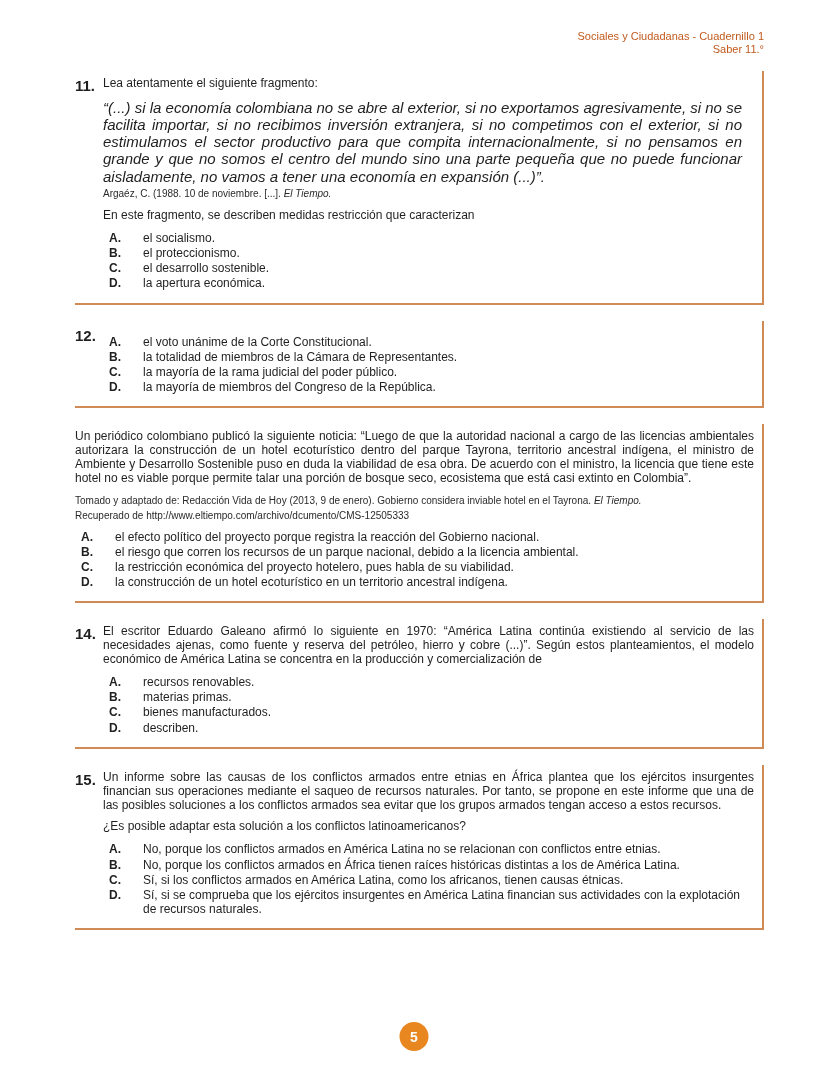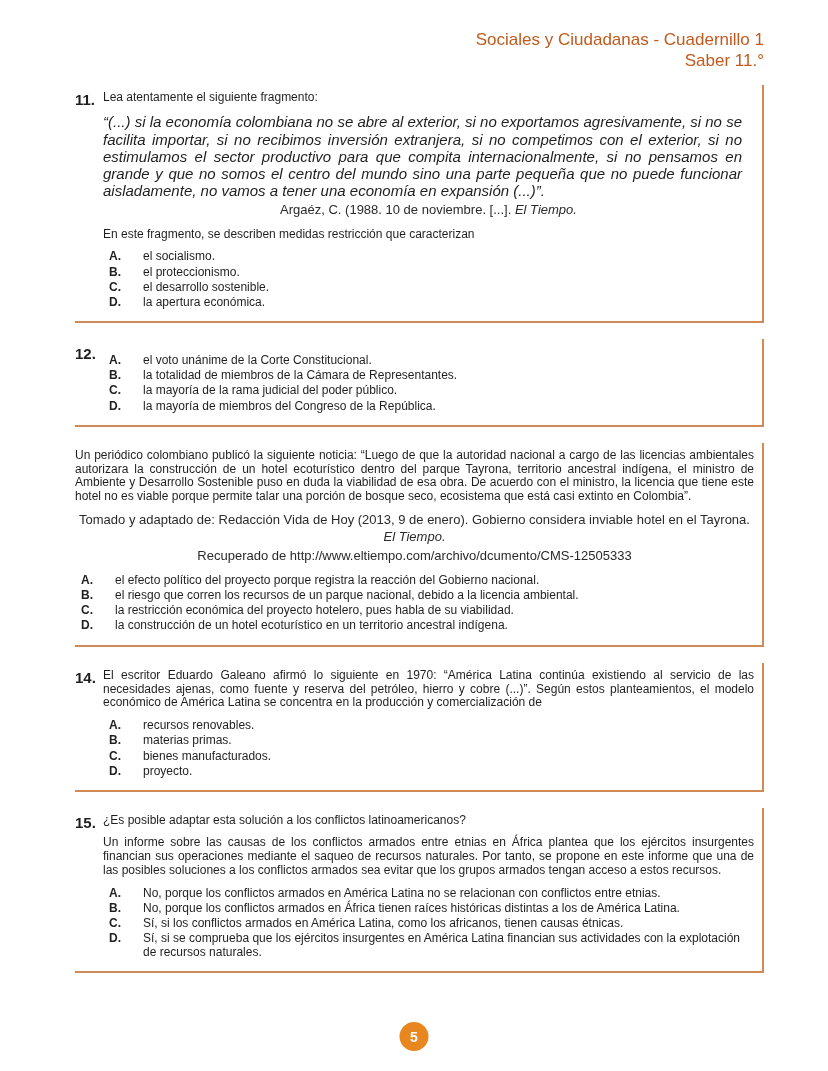--- a/index.html
+++ b/index.html
@@ -7,21 +7,21 @@
   body {
     width: 828px; height: 1071px;
     background: #ffffff;
     font-family: "Liberation Sans", sans-serif;
     color: #1f1f1f;
     position: relative;
     overflow: hidden;
   }
   .page { padding: 30px 64px 0 75px; }
 
-  .header { text-align: right; font-size: 17px; line-height: 1.22; margin-bottom: 14px; }
+  .header { text-align: right; font-size: 11px; line-height: 1.22; margin-bottom: 14px; }
   .header div { color: var(--accent, #C05A1E); }
 
   .question {
     display: flex;
     border-right: 2px solid var(--frame, #D08A55);
     border-bottom: 2px solid var(--frame, #D08A55);
     padding: 6px 8px 11px 0;
     margin-bottom: 16px;
   }
   .q-num {
@@ -33,22 +33,22 @@
   .q-content p { margin: 0 0 8px; }
   .q-body { text-align: justify; }
   .q-quote {
     font-family: Liberation Sans, sans-serif;
     font-style: italic;
     text-align: justify;
     font-size: 15px; line-height: 1.15;
     margin: 0 12px 2px 0 !important;
   }
   .q-source {
-    font-size: 13px; line-height: 1.3;
-    text-align: center;
+    font-size: 10px; line-height: 1.3;
+    text-align: left;
     margin: 0 0 2px !important;
     color: #2a2a2a;
   }
   .q-source .italic { font-style: italic; }
   .q-source + .q-body { margin-top: 9px; }
 
   .options { margin-top: 8px; }
   .option { display: flex; padding-left: 6px; line-height: 1.18; margin-bottom: 1px; }
   .opt-letter { width: 34px; flex: 0 0 34px; font-weight: bold; }
   .opt-text { flex: 1; }
@@ -158,30 +158,30 @@
             <div class="option">
               <span class="opt-letter">B.</span>
               <span class="opt-text">materias primas.</span>
             </div>
             <div class="option">
               <span class="opt-letter">C.</span>
               <span class="opt-text">bienes manufacturados.</span>
             </div>
             <div class="option">
               <span class="opt-letter">D.</span>
-              <span class="opt-text">proyecto.</span>
+              <span class="opt-text">describen.</span>
             </div>
           </div>
         </div>
       </section>
       <section class="question">
         <span class="q-num">15.</span>
         <div class="q-content">
+          <p class="q-body">Un informe sobre las causas de los conflictos armados entre etnias en África plantea que los ejércitos insurgentes financian sus operaciones mediante el saqueo de recursos naturales. Por tanto, se propone en este informe que una de las posibles soluciones a los conflictos armados sea evitar que los grupos armados tengan acceso a estos recursos.</p>
           <p class="q-body">¿Es posible adaptar esta solución a los conflictos latinoamericanos?</p>
-          <p class="q-body">Un informe sobre las causas de los conflictos armados entre etnias en África plantea que los ejércitos insurgentes financian sus operaciones mediante el saqueo de recursos naturales. Por tanto, se propone en este informe que una de las posibles soluciones a los conflictos armados sea evitar que los grupos armados tengan acceso a estos recursos.</p>
           <div class="options">
             <div class="option">
               <span class="opt-letter">A.</span>
               <span class="opt-text">No, porque los conflictos armados en América Latina no se relacionan con conflictos entre etnias.</span>
             </div>
             <div class="option">
               <span class="opt-letter">B.</span>
               <span class="opt-text">No, porque los conflictos armados en África tienen raíces históricas distintas a los de América Latina.</span>
             </div>
             <div class="option">

